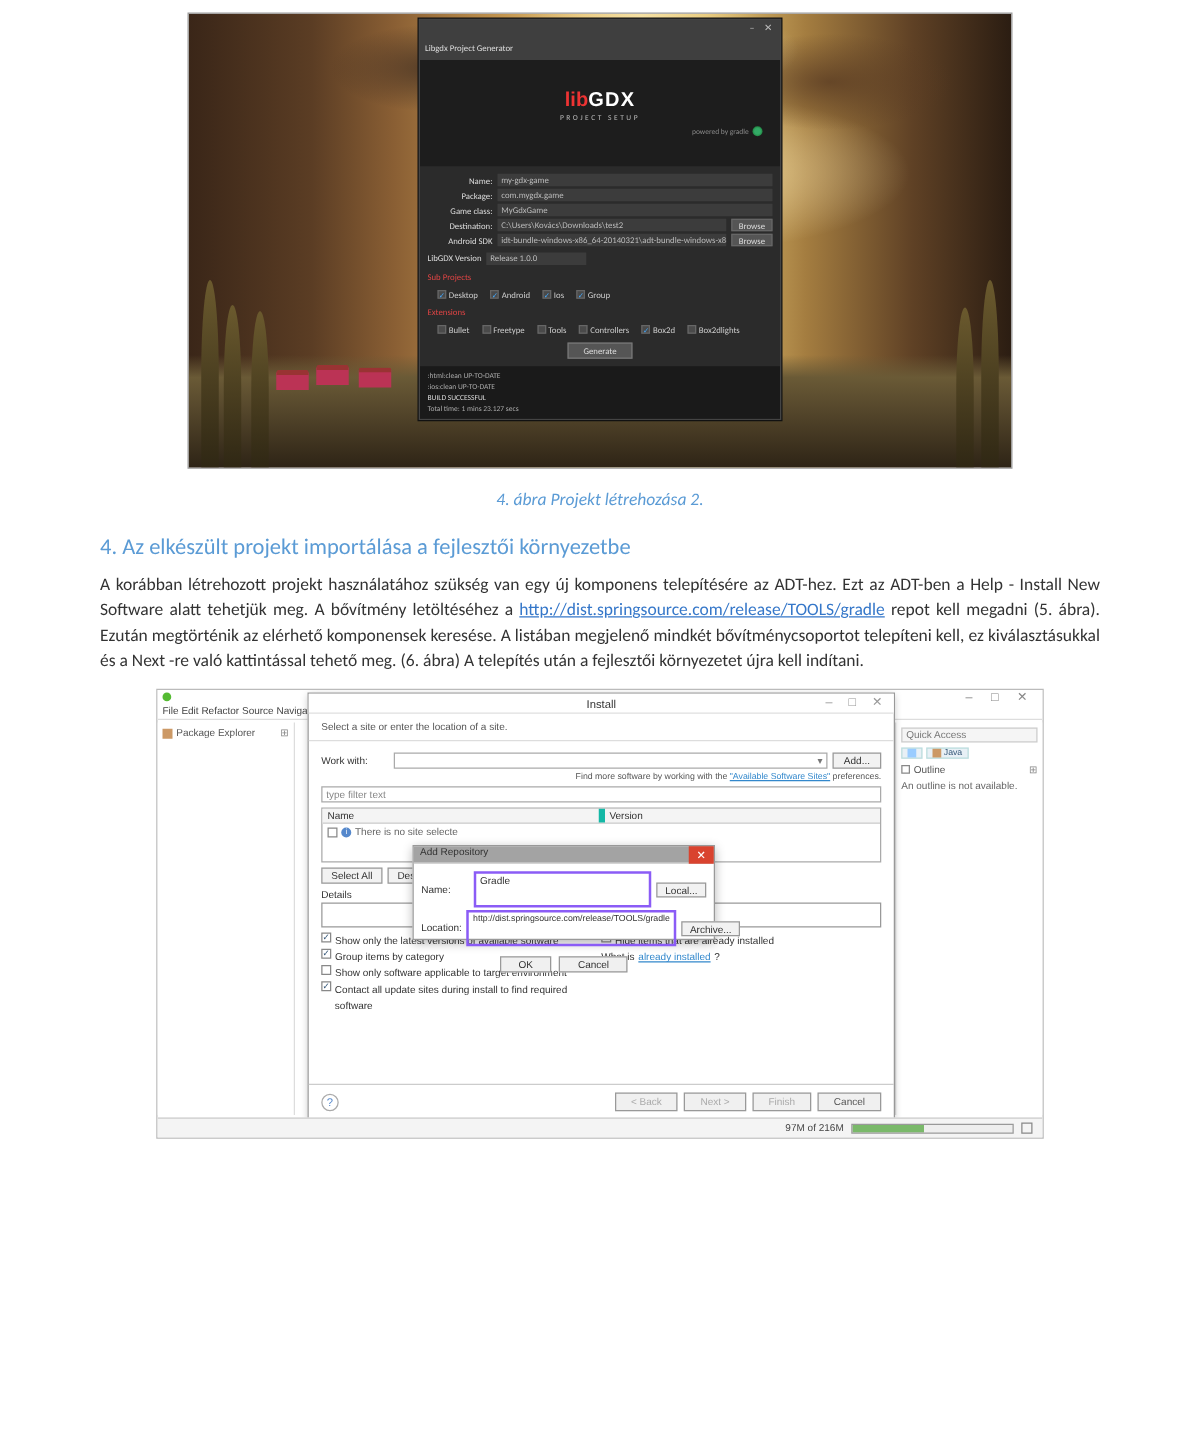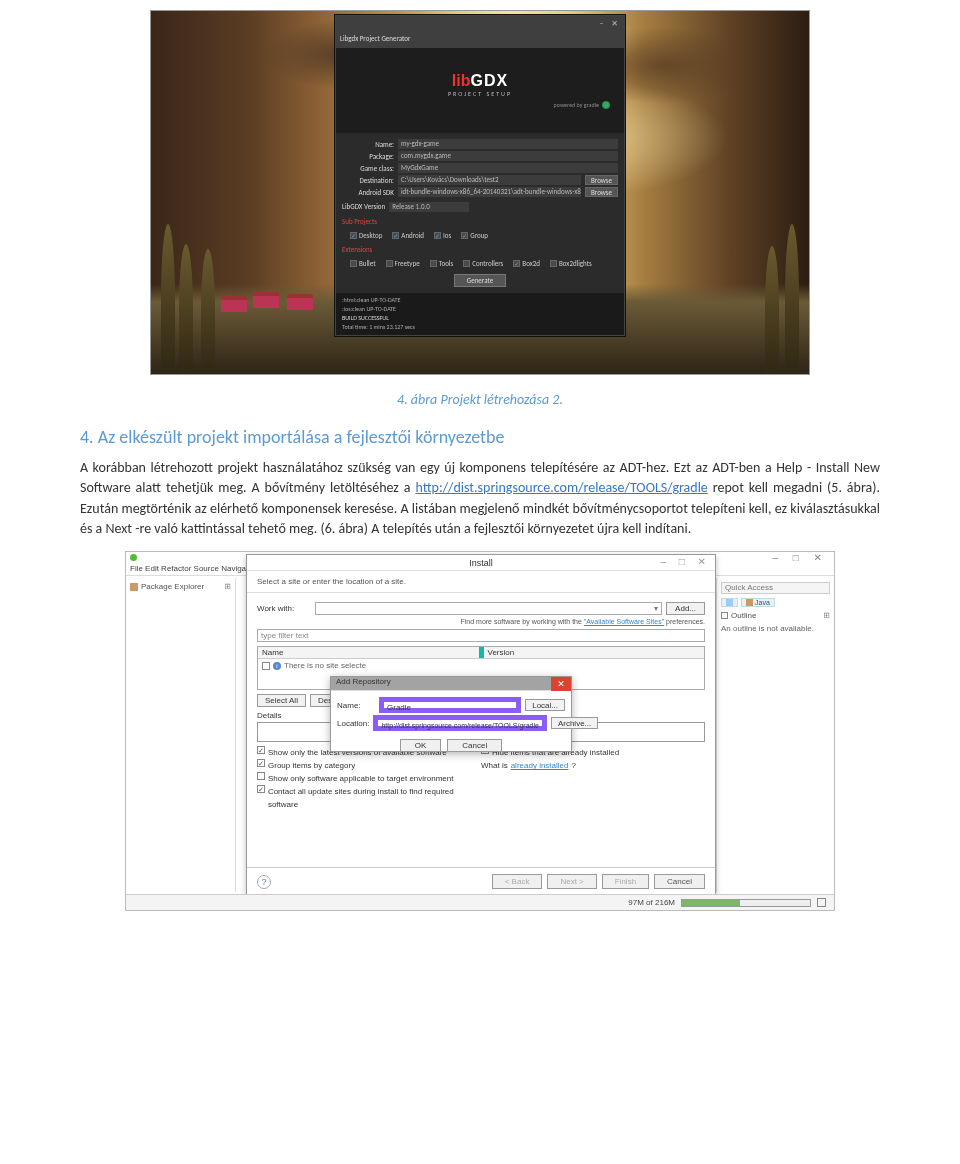--- a/index.html
+++ b/index.html
@@ -142,21 +142,21 @@
 
   .addrepo{
     position:absolute; top:124px; left:204px; width:242px; height:76px;
     background:#fff;border:1px solid #999;box-shadow:0 2px 8px rgba(0,0,0,.3);
   }
   .addrepo .titlebar{height:14px;background:#a3a3a3;border-bottom:1px solid #ddd;font-size:8px;display:flex;align-items:flex-start;padding:0 5px;position:relative}
   .addrepo .titlebar .x{position:absolute;right:0;top:0;width:20px;height:14px;background:#d9432f;color:#fff;text-align:center;line-height:14px;font-size:9px}
   .addrepo .bd{padding:4px 6px}
   .addrepo .r{display:flex;align-items:center;gap:4px;margin:2px 0;font-size:8px}
   .addrepo .r .l{width:38px}
-  .addrepo .r .in{flex:1;height:16px;border:5px solid #8b5cf6;padding:0 3px;line-height:11px}
+  .addrepo .r .in{flex:1;height:29px;border:2px solid #8b5cf6;padding:0 3px;line-height:11px}
   .addrepo .r .b{border:1px solid #999;background:#f2f2f2;padding:0 6px;height:12px;line-height:11px}
   .addrepo .ft{display:flex;justify-content:center;gap:6px;padding:2px 0}
   .addrepo .ft .b{border:1px solid #999;background:#f0f0f0;font-size:8px;padding:1px 14px}
 </style>
 </head>
 <body>
 
 <div class="page">
 
   <div class="fig1-wrap">

